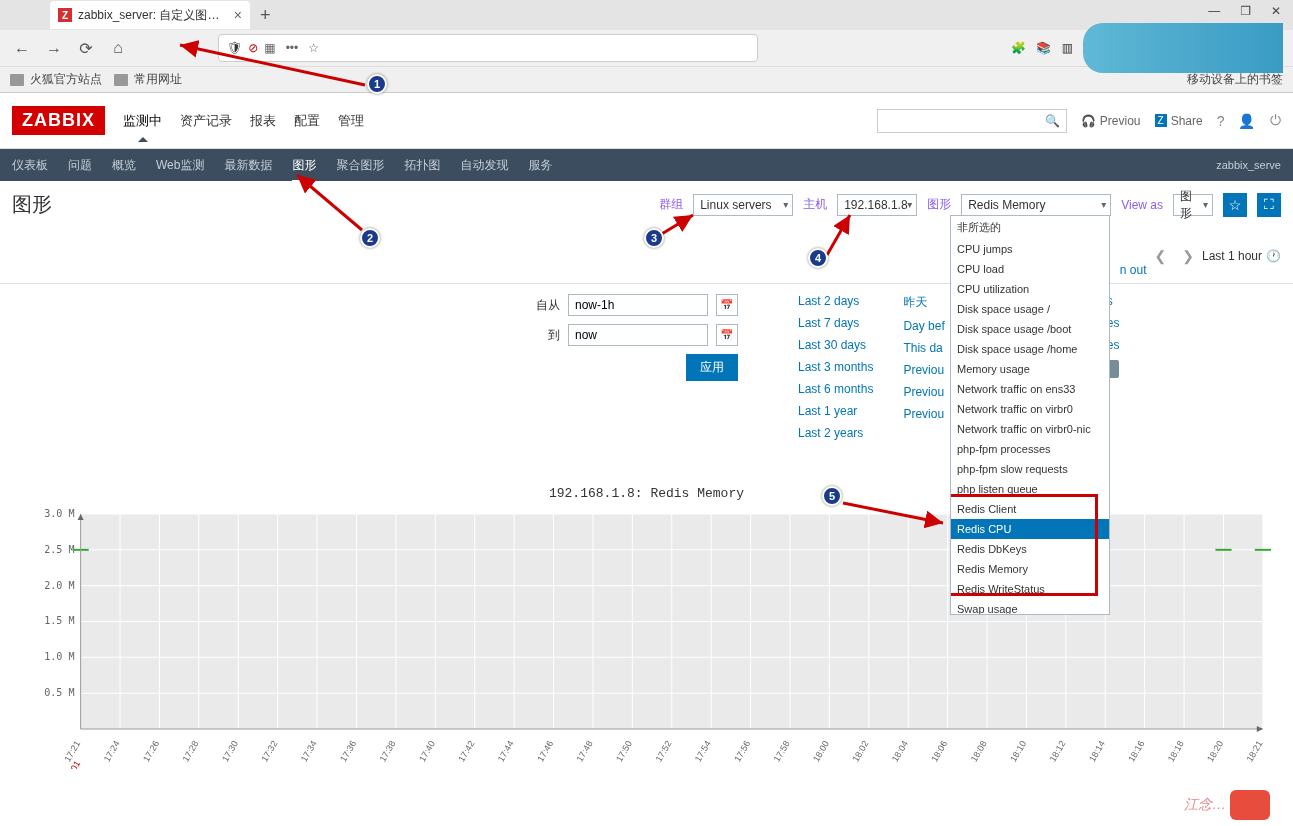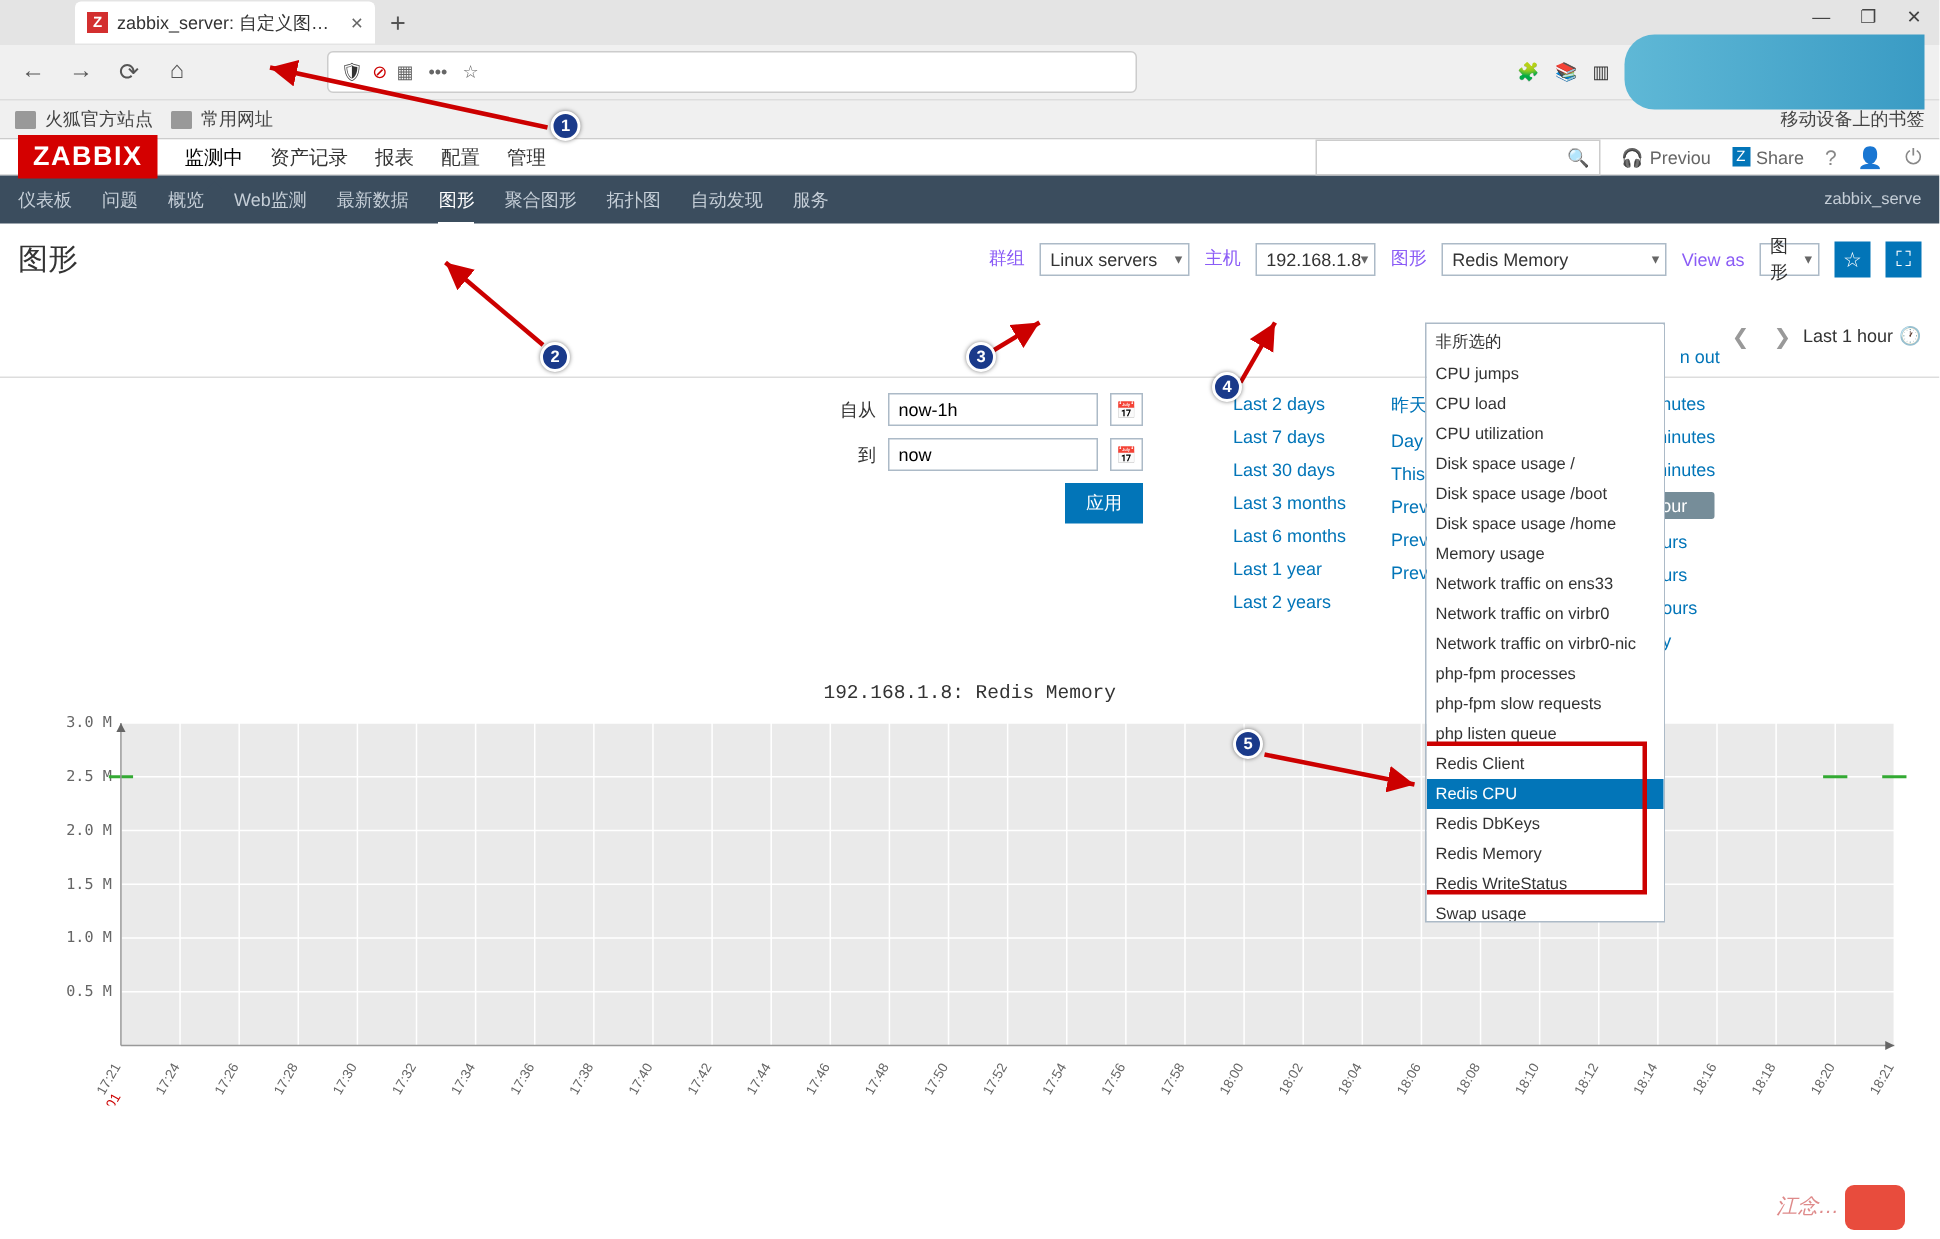--- a/index.html
+++ b/index.html
@@ -19,21 +19,21 @@
 .url-text { flex: 1; font-size: 13px; color: #666; white-space: nowrap; overflow: hidden; }
 .url-text .dark { color: #000; }
 .url-icons { display: flex; gap: 10px; align-items: center; color: #666; }
 .right-icons { display: flex; gap: 10px; margin-left: auto; align-items: center; }
 .bird-deco { width: 200px; height: 50px; background: linear-gradient(90deg, #5fb8d6, #3a9bc4); border-radius: 20px 0 0 20px; position: relative; }
 
 .bookmarks-bar { display: flex; align-items: center; height: 26px; padding: 0 10px; gap: 12px; border-top: 1px solid #ddd; }
 .bookmark { display: flex; align-items: center; gap: 6px; font-size: 12px; color: #444; cursor: pointer; }
 .folder-icon { width: 14px; height: 12px; background: #999; border-radius: 1px; }
 
-.zabbix-header { display: flex; align-items: center; background: #fff; border-bottom: 1px solid #ddd; height: 24px; padding: 0 12px; gap: 18px; }
+.zabbix-header { display: flex; align-items: center; background: #fff; border-bottom: 1px solid #ddd; height: 56px; padding: 0 12px; gap: 18px; }
 .zabbix-logo { background: #d40000; color: #fff; font-weight: bold; padding: 4px 10px; font-size: 18px; letter-spacing: 1px; }
 .top-nav a { color: #333; font-size: 13px; cursor: pointer; text-decoration: none; }
 .top-nav { display: flex; gap: 18px; }
 .top-nav a.active { color: #000; font-weight: 500; position: relative; }
 .top-nav a.active::after { content: ''; position: absolute; bottom: -12px; left: 50%; transform: translateX(-50%); border: 5px solid transparent; border-bottom-color: #3b4d5e; }
 .header-right { margin-left: auto; display: flex; align-items: center; gap: 14px; }
 .search-box { width: 190px; height: 24px; border: 1px solid #ccc; padding: 0 6px; display: flex; align-items: center; }
 .search-box input { border: none; outline: none; flex: 1; font-size: 12px; }
 .hdr-link { color: #666; font-size: 12px; display: flex; align-items: center; gap: 4px; cursor: pointer; }
 .hdr-icon { color: #888; font-size: 14px; cursor: pointer; }
@@ -52,21 +52,21 @@
 .star-btn, .fs-btn { width: 24px; height: 24px; background: #0275b8; color: #fff; display: flex; align-items: center; justify-content: center; cursor: pointer; font-size: 14px; }
 
 .time-bar { display: flex; align-items: center; padding: 6px 12px; border-bottom: 1px solid #ddd; }
 .time-bar .spacer { flex: 1; }
 .zoom-out { color: #0275b8; cursor: pointer; font-size: 12px; margin-top: 29px; }
 .time-chev { color: #999; font-size: 14px; padding: 0 8px; cursor: pointer; }
 .time-current { font-size: 12px; color: #333; display: flex; align-items: center; gap: 4px; }
 
 .time-picker-panel { display: flex; padding: 10px 20px; background: #fff; position: relative; }
 .time-form { margin-left: 510px; display: flex; flex-direction: column; gap: 8px; }
-.time-row { display: flex; align-items: center; gap: 8px; margin-left: 24px; }
+.time-row { display: flex; align-items: center; gap: 8px; }
 .time-row label { width: 30px; text-align: right; font-size: 12px; }
 .time-input { border: 1px solid #acbac7; padding: 3px 6px; width: 140px; font-size: 12px; }
 .cal-btn { width: 22px; height: 22px; border: 1px solid #acbac7; display: flex; align-items: center; justify-content: center; font-size: 11px; cursor: pointer; }
 .apply-btn { background: #0275b8; color: #fff; border: none; padding: 5px 14px; font-size: 12px; align-self: flex-end; cursor: pointer; }
 
 .quick-ranges { display: flex; gap: 30px; margin-left: 60px; }
 .range-col { display: flex; flex-direction: column; gap: 8px; font-size: 12px; }
 .range-col a { color: #0275b8; cursor: pointer; }
 .range-col a.selected { background: #768d99; color: #fff; padding: 2px 6px; border-radius: 2px; }
 

